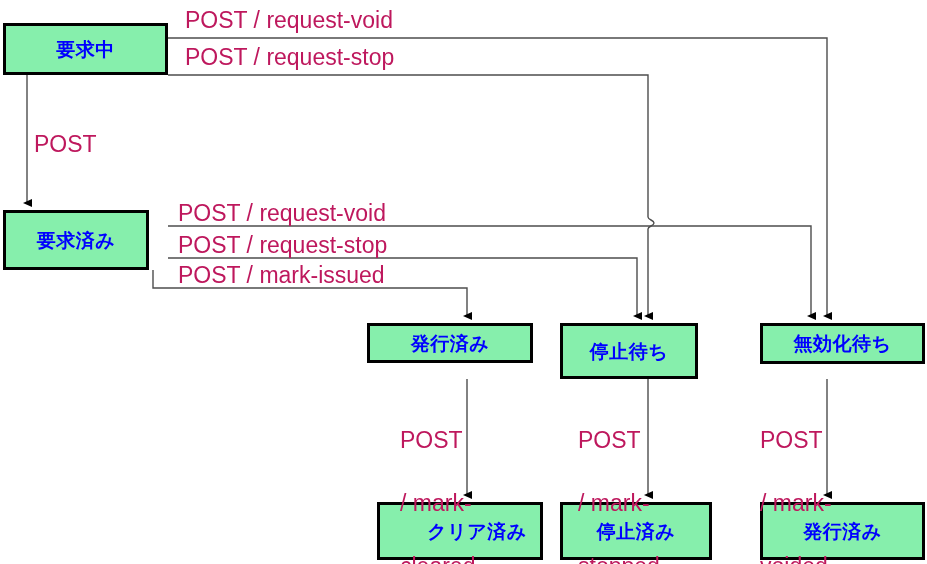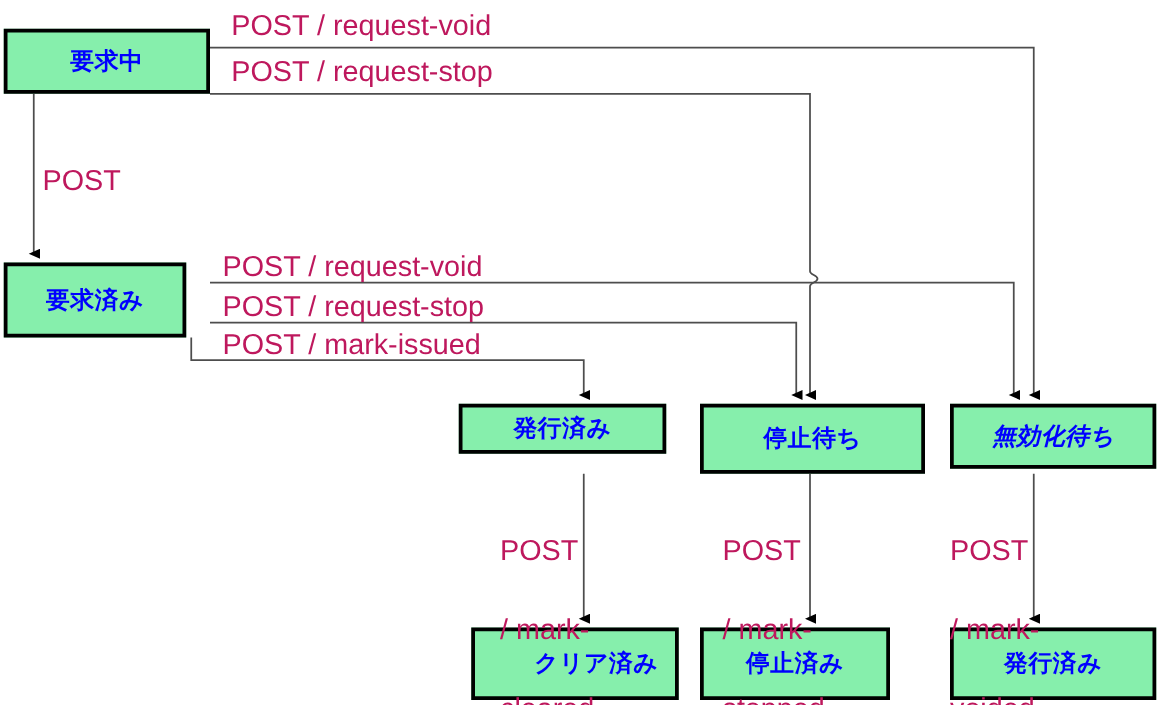--- a/index.html
+++ b/index.html
@@ -95,25 +95,25 @@
   </div>
 
   <div class="state-box" style="left:3px;  top:210px; width:146px; height:60px;">
     <span class="state-label">要求済み</span>
   </div>
 
   <div class="state-box" style="left:367px; top:323px; width:166px; height:40px;">
     <span class="state-label">発行済み</span>
   </div>
 
-  <div class="state-box" style="left:560px; top:323px; width:180px; height:56px;">
+  <div class="state-box" style="left:560px; top:323px; width:138px; height:56px;">
     <span class="state-label">停止待ち</span>
   </div>
 
-  <div class="state-box" style="left:760px; top:323px; width:165px; height:52px;font-style:italic;">
+  <div class="state-box" style="left:760px; top:323px; width:165px; height:41px;">
     <span class="state-label">無効化待ち</span>
   </div>
 
   <div class="state-box" style="left:377px; top:502px; width:166px; height:58px;padding-left:34px;">
     <span class="state-label">クリア済み</span>
   </div>
 
   <div class="state-box" style="left:560px; top:502px; width:152px; height:58px;">
     <span class="state-label">停止済み</span>
   </div>

